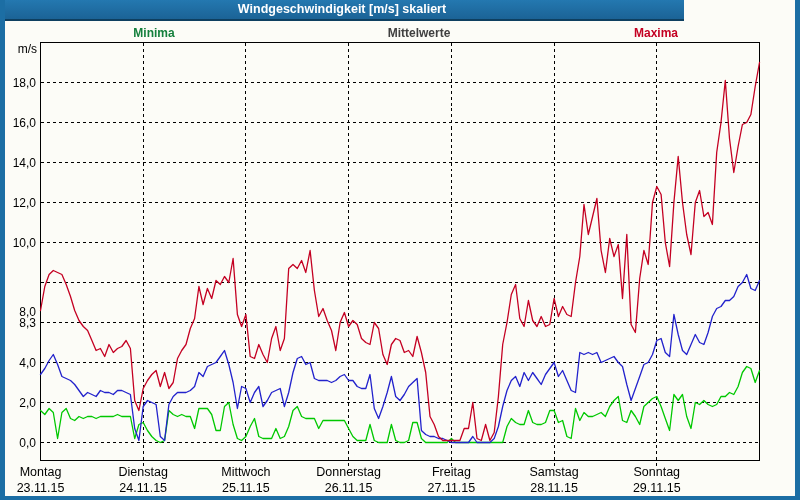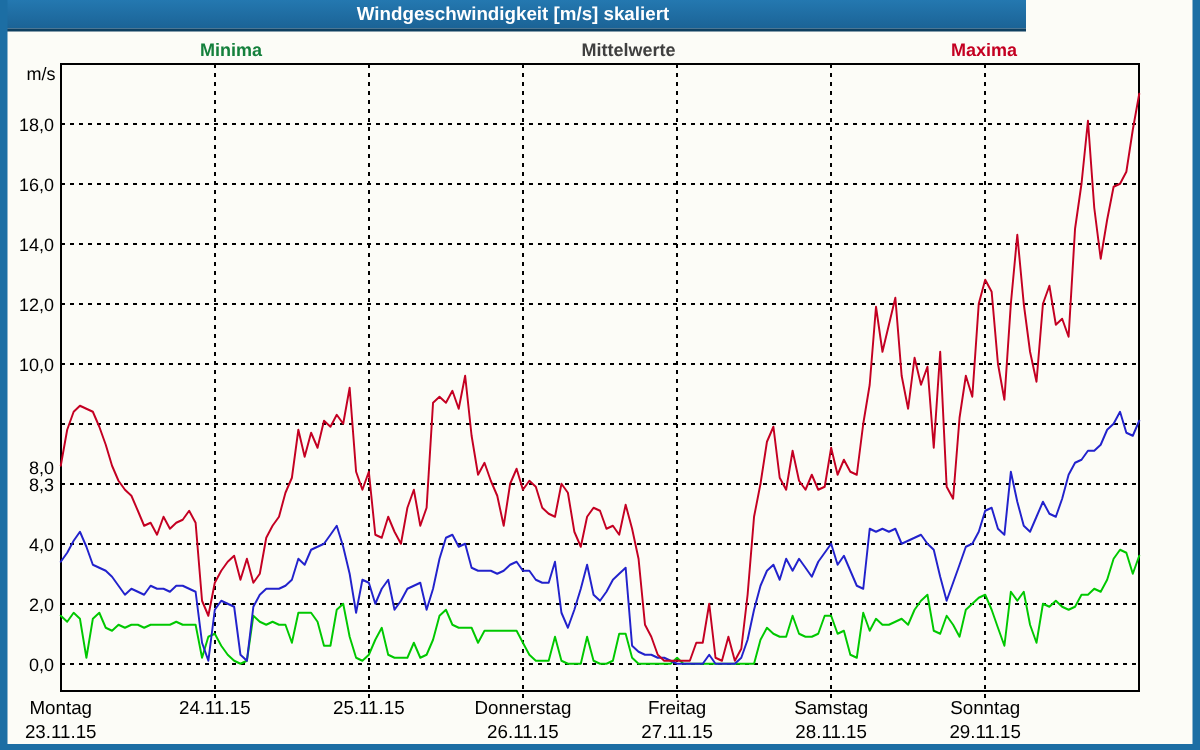--- a/index.html
+++ b/index.html
@@ -66,23 +66,25 @@
     <div class="ytick" style="top: 155.5px;">14,0</div>
     <div class="ytick" style="top: 115.5px;">16,0</div>
     <div class="ytick" style="top: 75.5px;">18,0</div>
   </div>
 <div id="xlabels">
     <div class="xday" style="left: 40.5px;">
       <div>Montag</div>
       <div>23.11.15</div>
     </div>
     <div class="xday" style="left: 143.2px;">
+      <div>Dienstag</div>
       <div>24.11.15</div>
     </div>
     <div class="xday" style="left: 245.9px;">
+      <div>Mittwoch</div>
       <div>25.11.15</div>
     </div>
     <div class="xday" style="left: 348.6px;">
       <div>Donnerstag</div>
       <div>26.11.15</div>
     </div>
     <div class="xday" style="left: 451.4px;">
       <div>Freitag</div>
       <div>27.11.15</div>
     </div>

